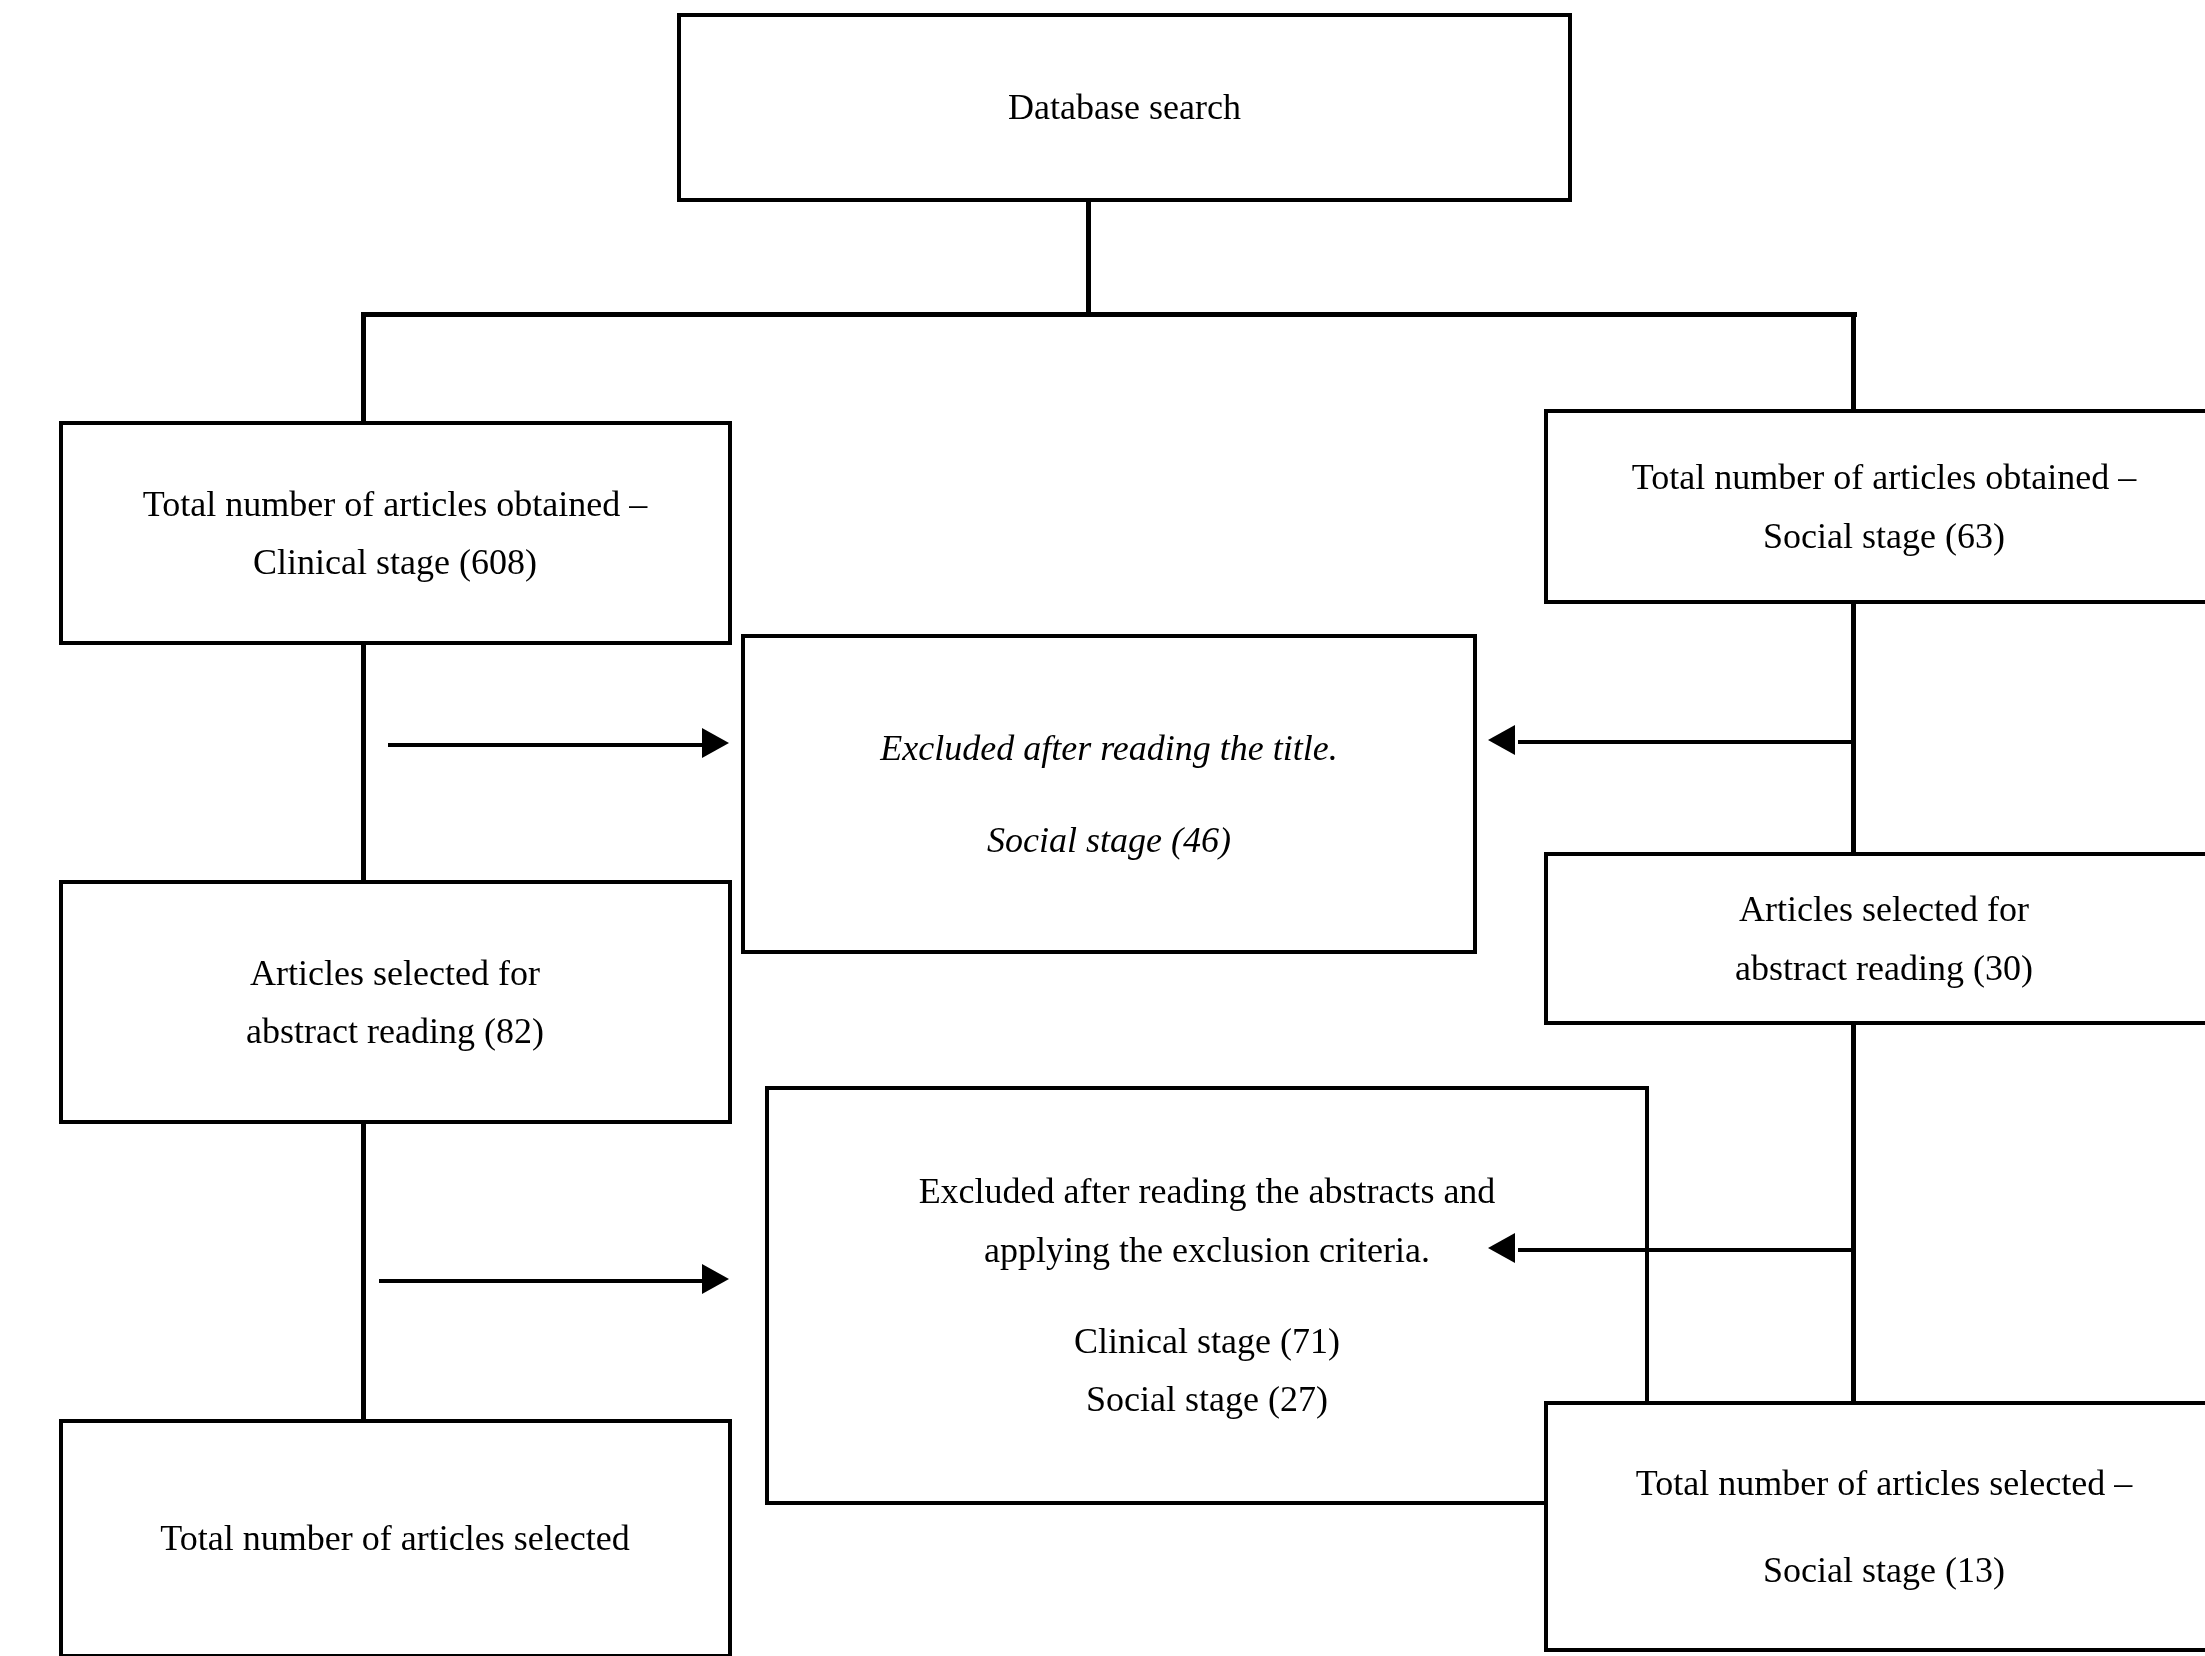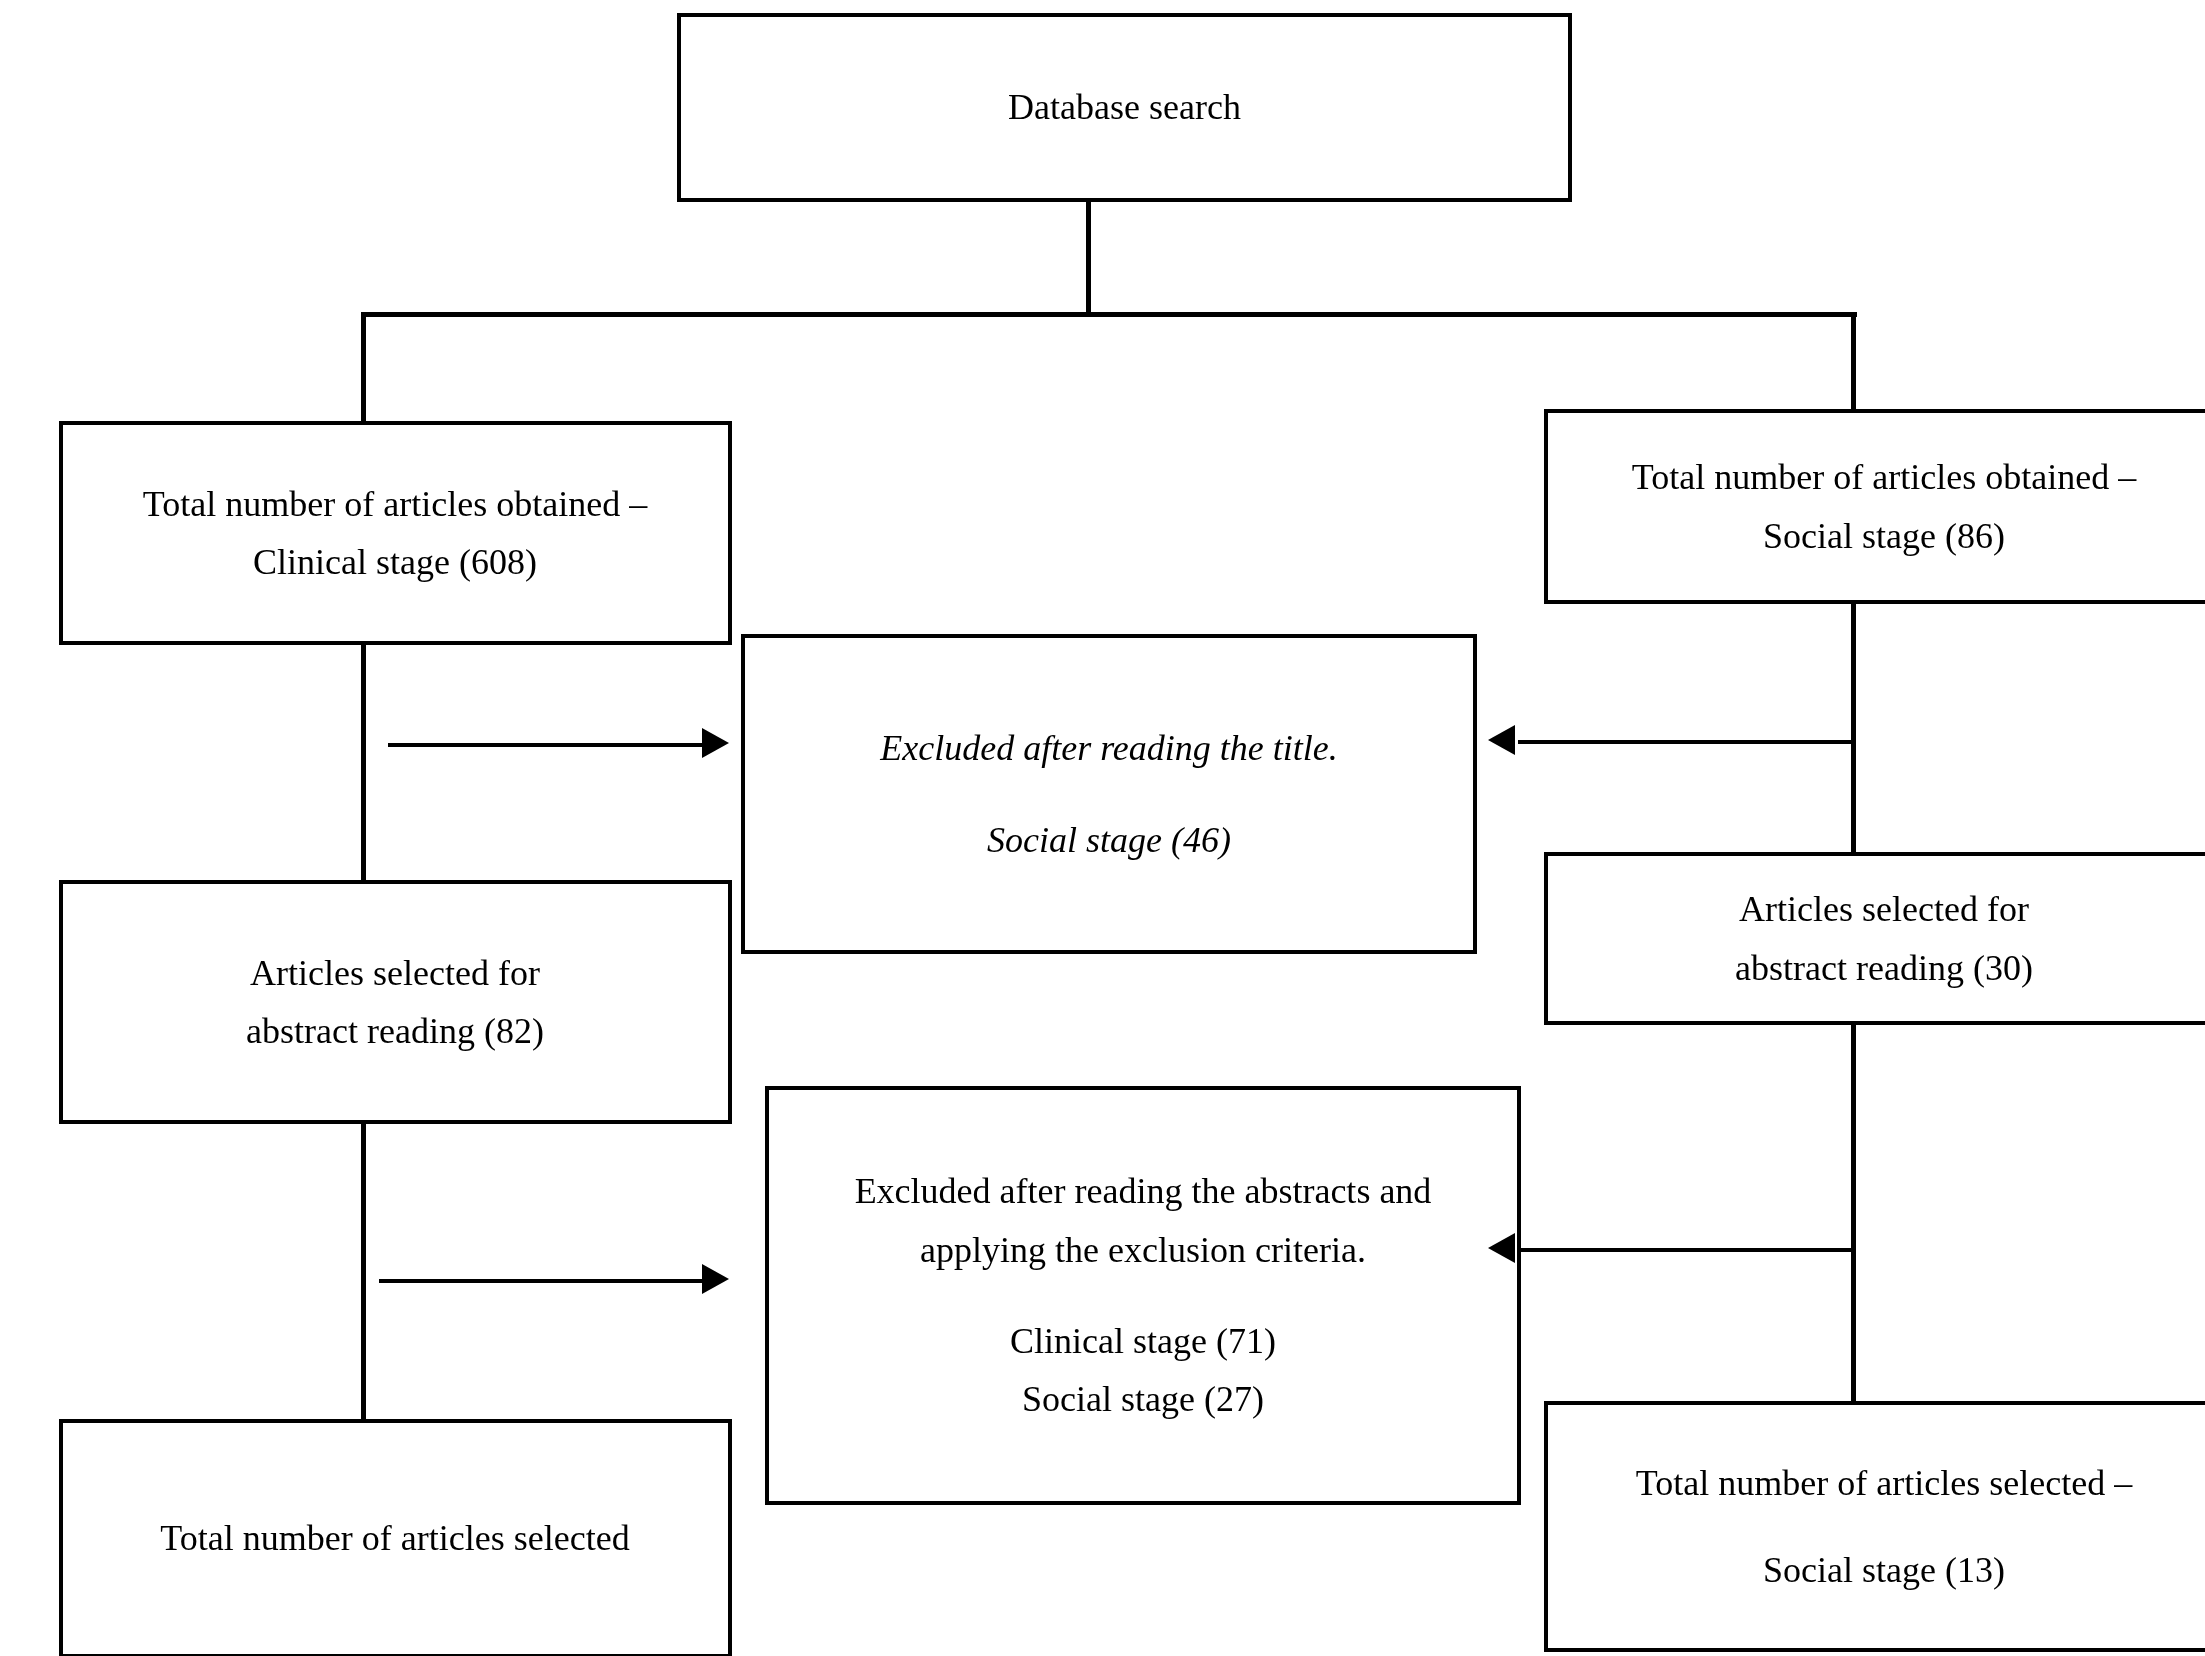--- a/index.html
+++ b/index.html
@@ -69,21 +69,21 @@
     border-right: 27px solid #000000;
   }
 
   
   #node-database-search { left: 641px; top: 13px; width: 895px; height: 189px; }
   #node-obtained-clinical { left: 22.5px; top: 421px; width: 673px; height: 224px; }
   #node-obtained-social { left: 1508px; top: 409px; width: 680px; height: 195px; }
   #node-excluded-title { left: 705px; top: 634px; width: 736px; height: 320px; font-style: italic; }
   #node-selected-abstract-clinical { left: 22.5px; top: 880px; width: 673px; height: 244px; }
   #node-selected-abstract-social { left: 1508px; top: 852px; width: 680px; height: 173px; }
-  #node-excluded-abstract { left: 729px; top: 1086px; width: 756px; height: 419px; }
+  #node-excluded-abstract { left: 729px; top: 1086px; width: 884px; height: 419px; }
   #node-selected-clinical { left: 22.5px; top: 1419px; width: 673px; height: 239px; }
   #node-selected-social { left: 1508px; top: 1401px; width: 680px; height: 251px; gap: 28px; }
 
   
   #conn-root-stem      { left: 1086px; top: 202px; width: 5.3px; height: 115px; }
   #conn-split-bar      { left: 361px; top: 312px; width: 1496px; height: 5.3px; }
   #conn-left-drop      { left: 361px; top: 312px; width: 5.3px; height: 112px; }
   #conn-right-drop     { left: 1851px; top: 312px; width: 5.3px; height: 101px; }
   #conn-left-trunk-a   { left: 361px; top: 643px; width: 5.3px; height: 241px; }
   #conn-left-trunk-b   { left: 361px; top: 1122px; width: 5.3px; height: 301px; }
@@ -130,21 +130,21 @@
     <span class="line">Database search</span>
   </div>
 
   <div class="node" id="node-obtained-clinical">
     <span class="line">Total number of articles obtained –</span>
     <span class="line">Clinical stage (608)</span>
   </div>
 
   <div class="node" id="node-obtained-social">
     <span class="line">Total number of articles obtained –</span>
-    <span class="line">Social stage (86)</span>
+    <span class="line">Social stage (63)</span>
   </div>
 
   <div class="node" id="node-excluded-title">
     <span class="line">Excluded after reading the title.</span>
     <span class="gap"></span>
     <span class="line">Social stage (46)</span>
   </div>
 
   <div class="node" id="node-selected-abstract-clinical">
     <span class="line">Articles selected for</span>

